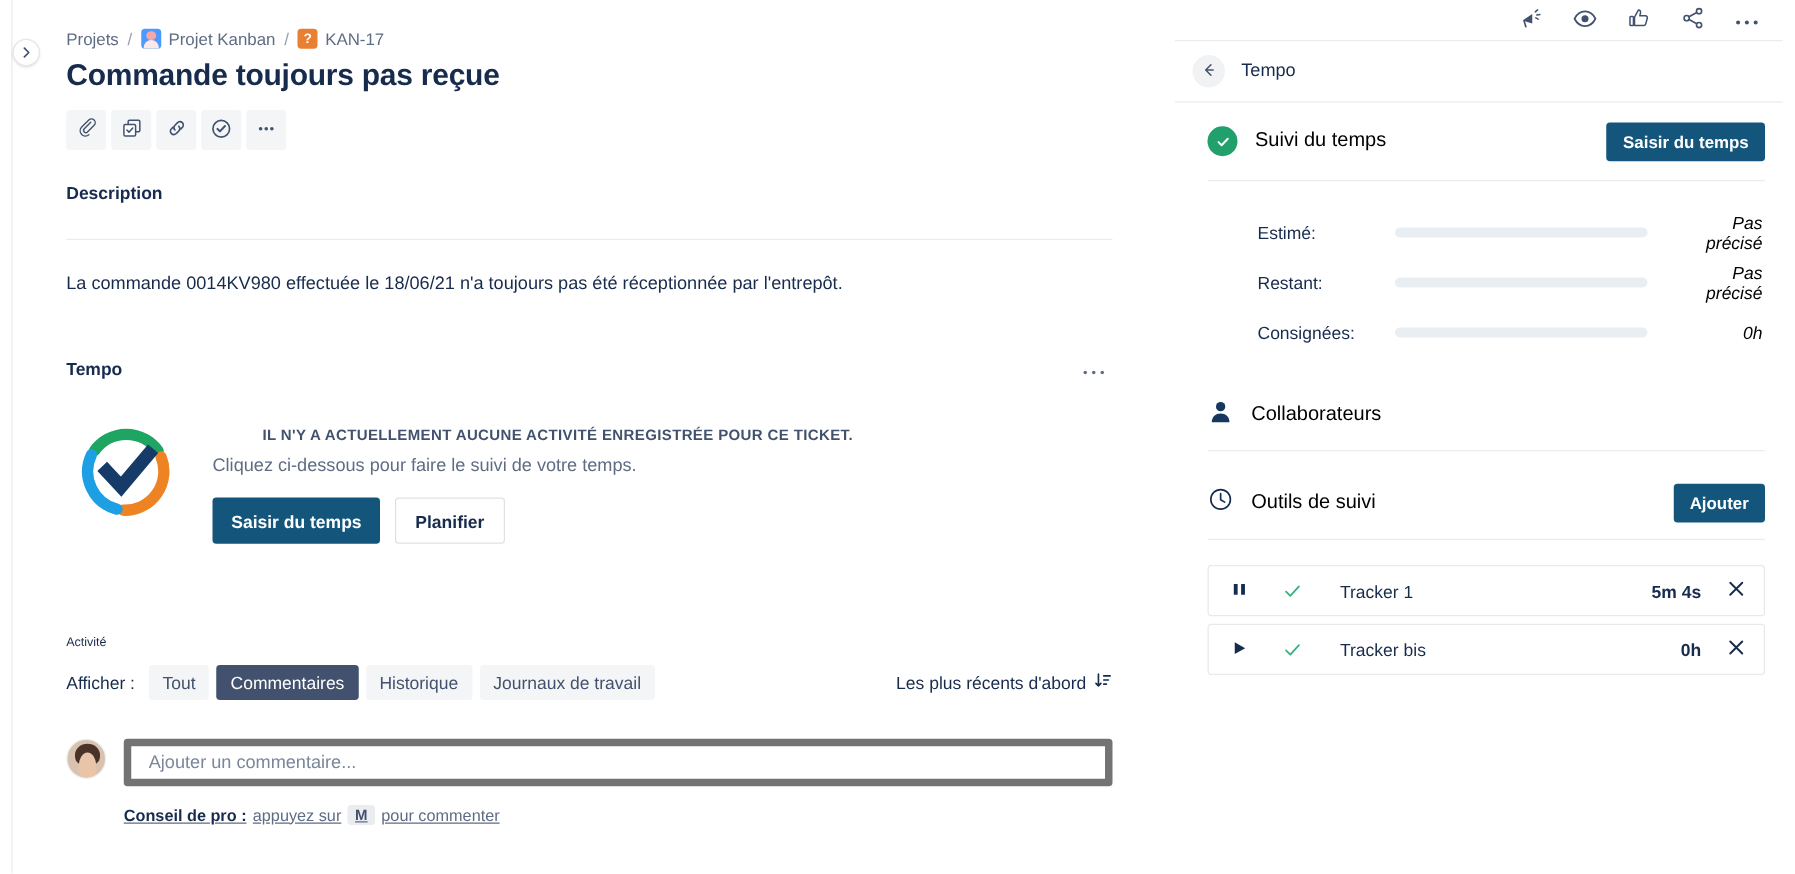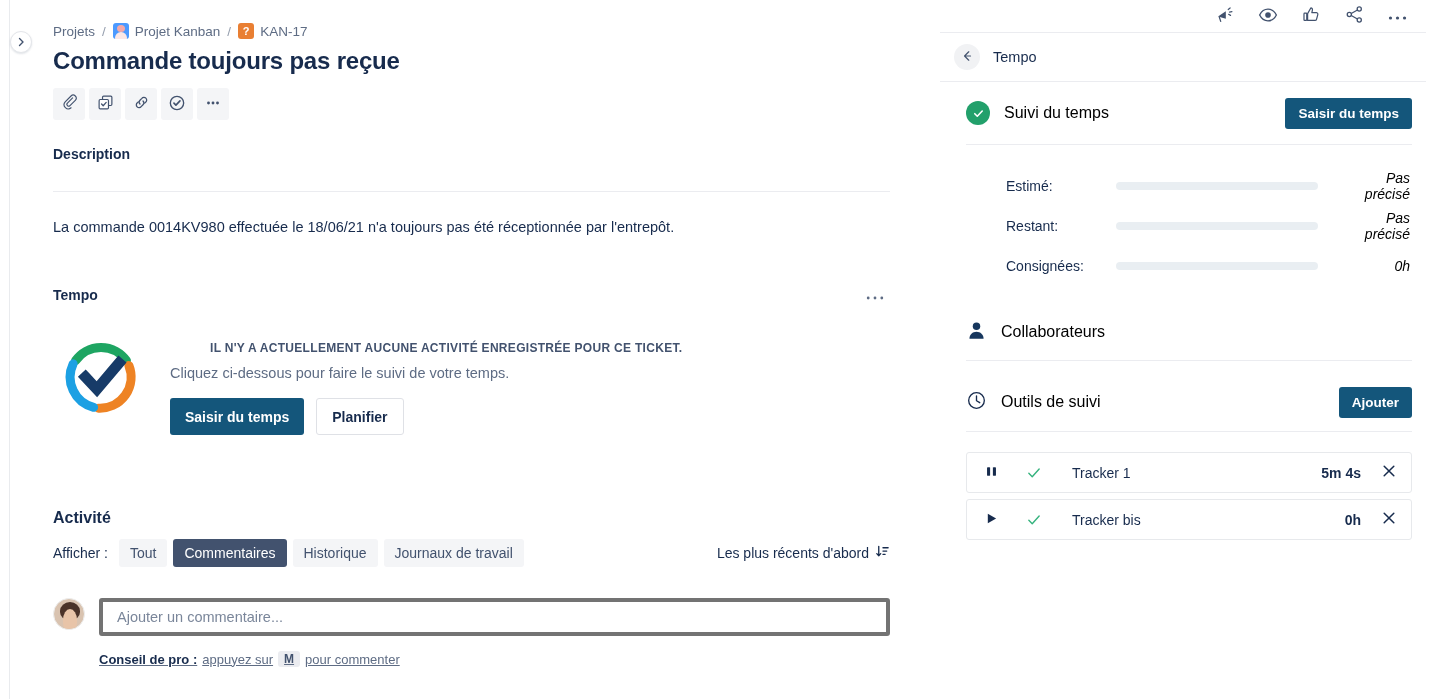--- a/index.html
+++ b/index.html
@@ -110,21 +110,21 @@
     background: #14567B; color: #fff; border: none; border-radius: 3px;
     font-size: 14px; font-weight: 700; padding: 0 15px; height: 37px;
     cursor: pointer; font-family: inherit; white-space: nowrap;
   }
   .btn-secondary {
     background: #fff; color: #172B4D; border: 1px solid #DFE1E6; border-radius: 3px;
     font-size: 14px; font-weight: 700; padding: 0 15px; height: 37px;
     cursor: pointer; font-family: inherit; white-space: nowrap;
   }
 
-  .activity-label { font-size: 16px; font-weight: 700; margin-top: 74px; }
+  .activity-label { font-size: 10px; font-weight: 400; margin-top: 74px; }
   .filter-row {
     display: flex; align-items: center; margin-top: 12px; gap: 6px;
   }
   .afficher { font-size: 14px; color: #172B4D; margin-right: 5px; }
   .chip {
     background: #F4F5F7; border: none; border-radius: 3px; cursor: pointer;
     font-size: 14px; color: #42526E; padding: 6px 11px; font-family: inherit;
     white-space: nowrap;
   }
   .chip.active { background: #42526E; color: #fff; font-weight: 400; }
@@ -141,21 +141,21 @@
   }
   .avatar::before {
     content:""; position:absolute; left:6px; top:3px; width:20px; height:18px;
     border-radius: 50% 50% 45% 45%; background:#4A3228;
   }
   .avatar::after {
     content:""; position:absolute; left:9px; top:10px; width:14px; height:22px;
     border-radius: 50% 50% 40% 40%; background:#E8C4A8;
   }
   .comment-input {
-    flex: 1; height: 38px; border: 4px solid #737373; border-radius: 3px;
+    flex: 1; height: 38px; border: 6px solid #737373; border-radius: 3px;
     background: #fff; font-size: 14.5px; color: #172B4D; padding: 0 14px;
     font-family: inherit; outline: none;
   }
   .comment-input::placeholder { color: #7A869A; }
   .tip-row {
     margin-top: 15px; margin-left: 46px; font-size: 13px; color: #5E6C84;
     display: flex; align-items: center; gap: 5px; text-decoration: underline;
   }
   .tip-strong { font-weight: 700; color: #172B4D; }
   .kbd {

